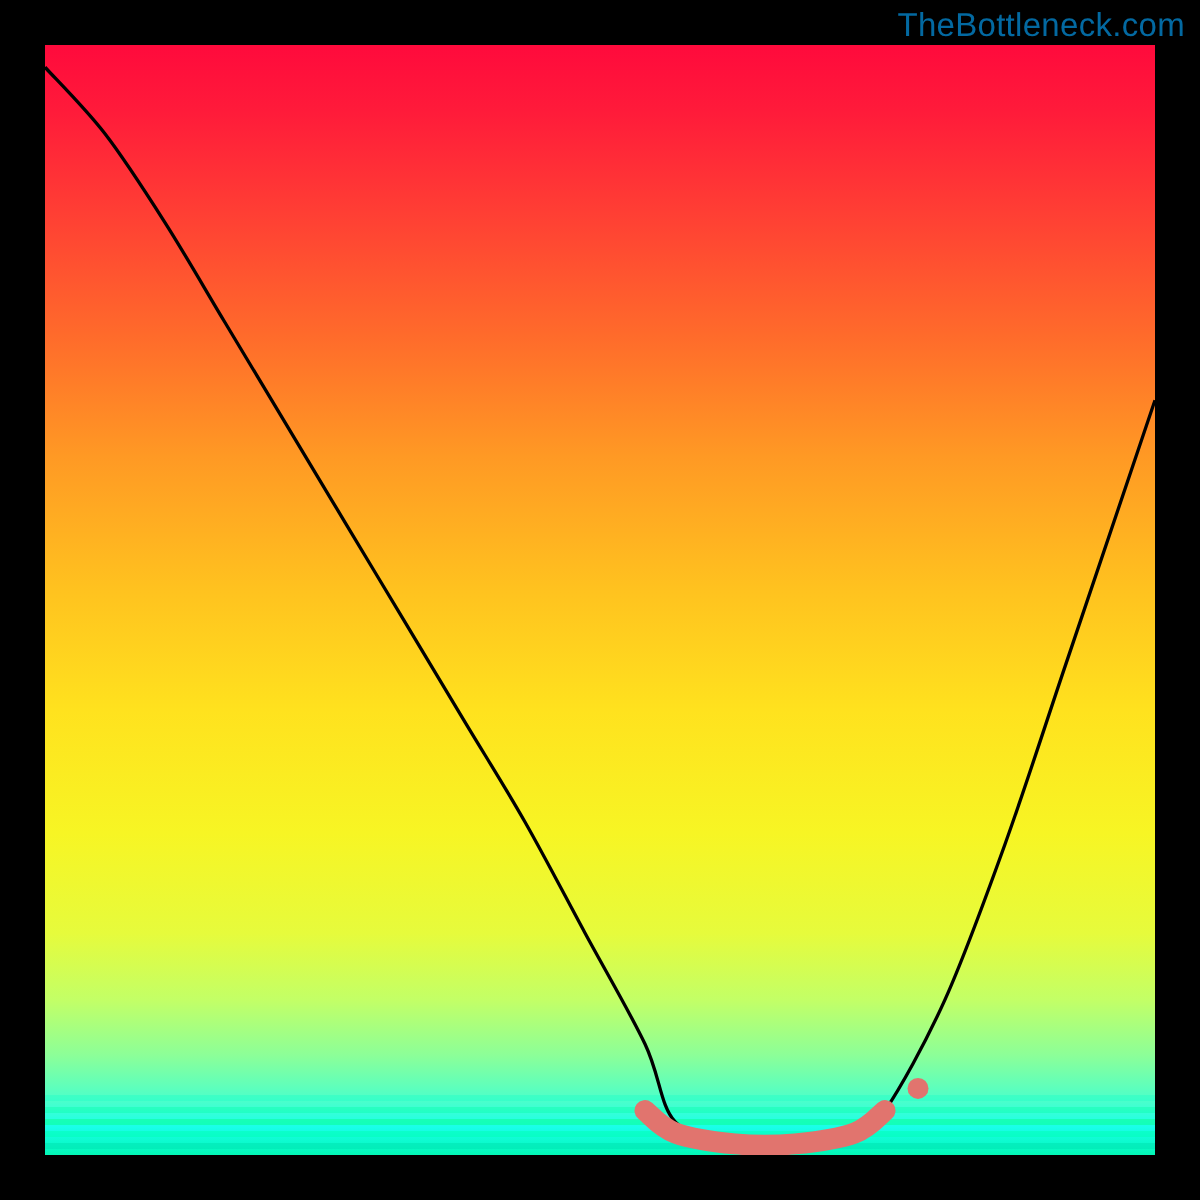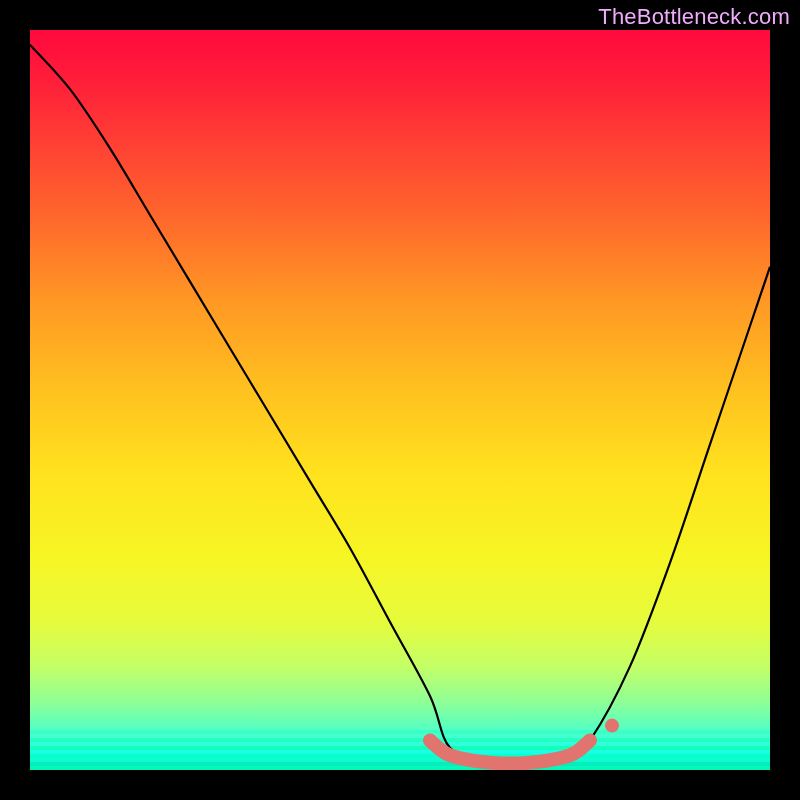--- a/index.html
+++ b/index.html
@@ -42,21 +42,21 @@
   }
   .thin-band {
     position: absolute;
     left: 0; right: 0;
     height: 4px;
   }
   .watermark {
     position: absolute;
     top: 4px;
     right: 10px;
-    color: #f0abfc;
+    color: #0369a1;
     font-size: 22px;
     font-weight: 500;
     letter-spacing: 0.2px;
     user-select: none;
   }
   svg.curves {
     position: absolute;
     left: 0; top: 0;
     width: 740px;
     height: 740px;

